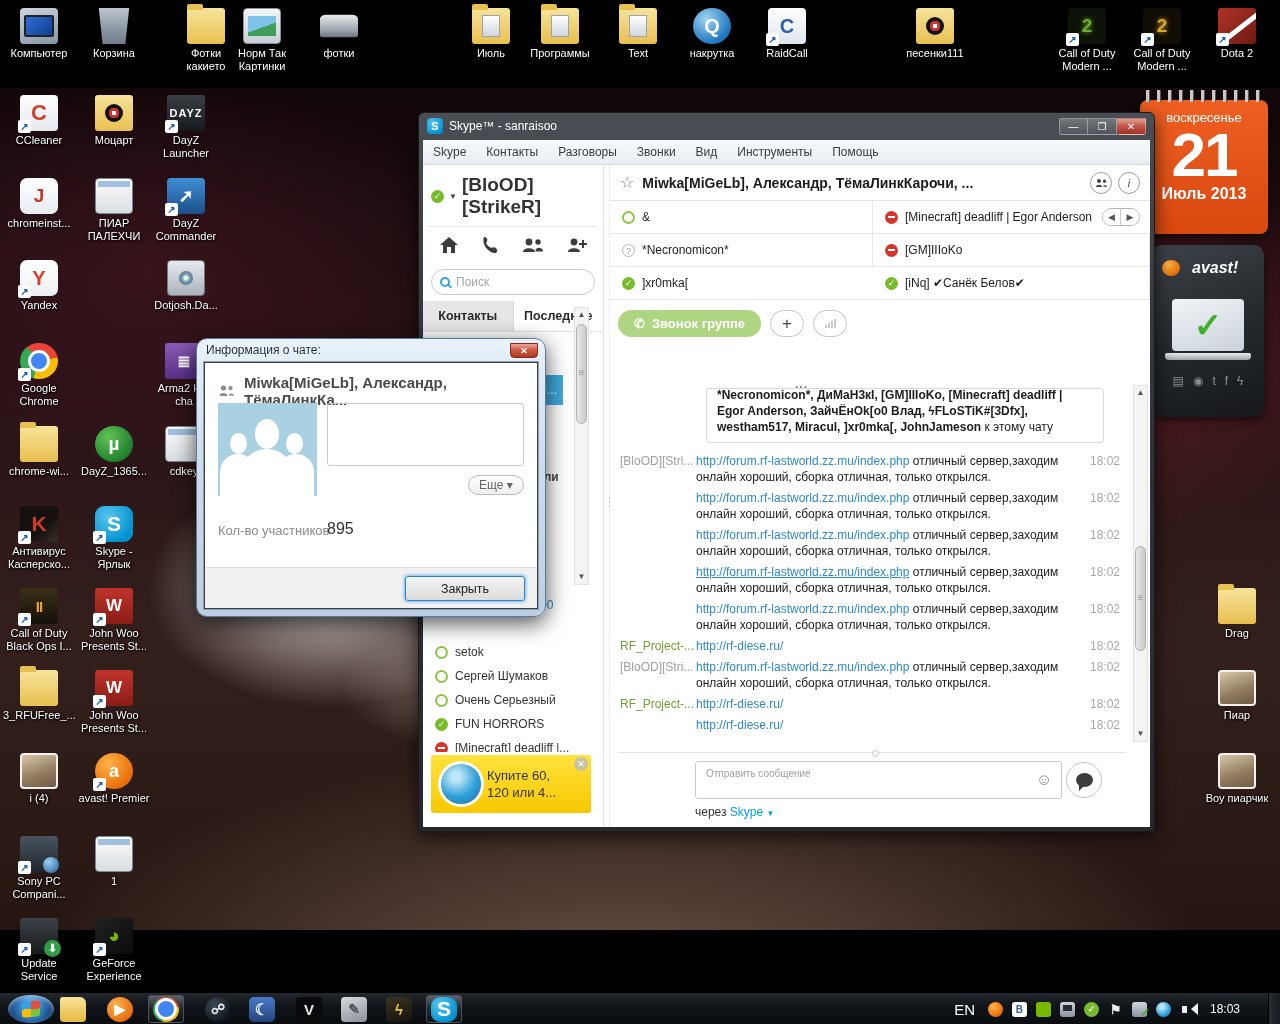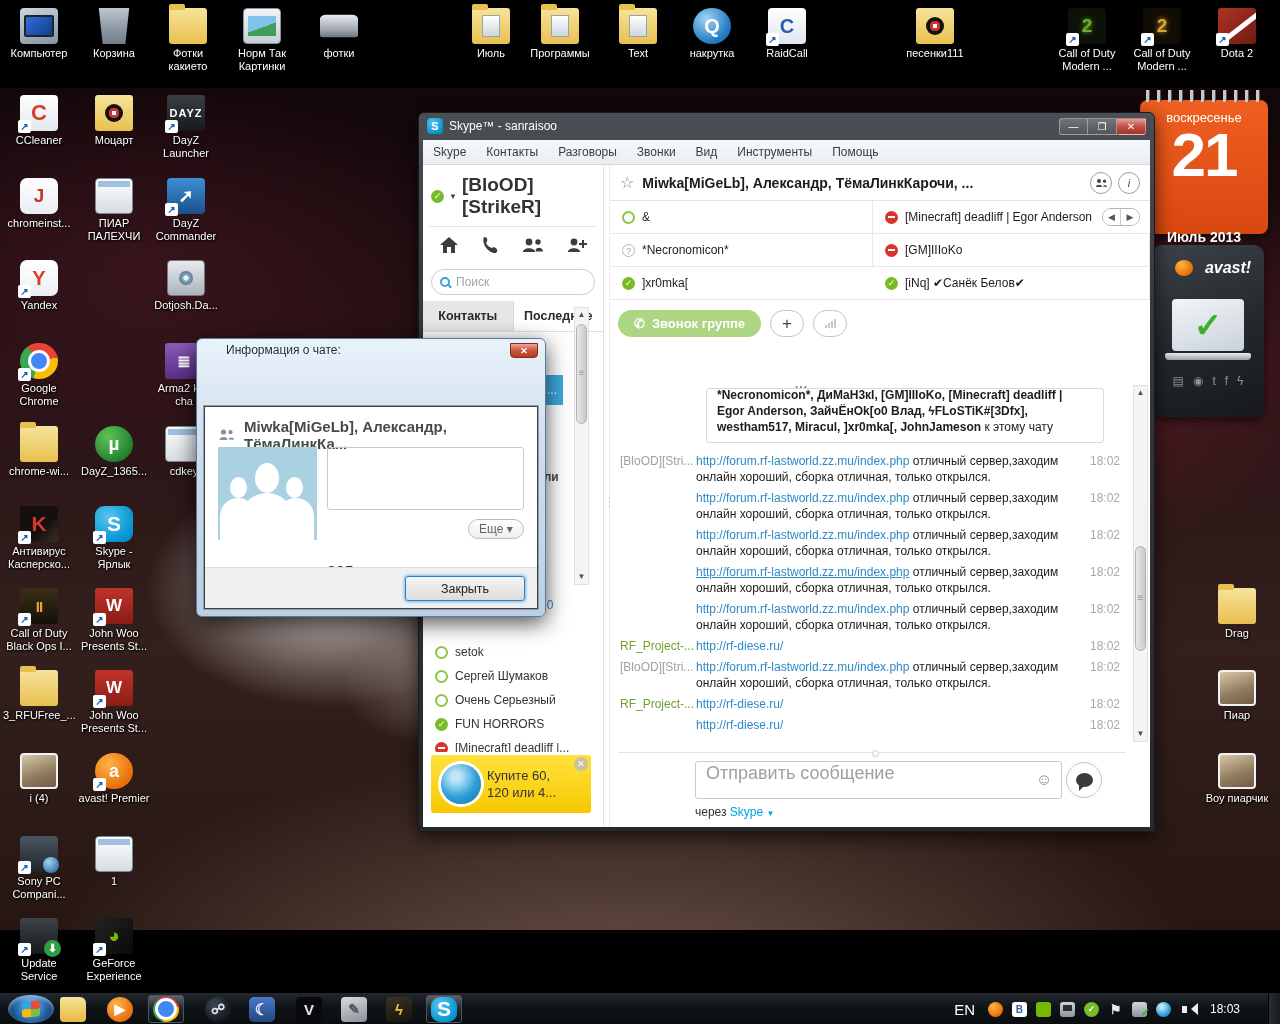--- a/index.html
+++ b/index.html
@@ -79,27 +79,27 @@
   .k-bolt .g { background:linear-gradient(160deg,#3a3326,#15120c); border-radius:4px; color:#e8c23c; font-size:15px; }
 
   
   #calendar { position:absolute; left:1140px; top:100px; width:128px; height:134px;
     background:linear-gradient(180deg,#ef5f22,#d9480f); border-radius:8px;
     box-shadow:0 3px 8px rgba(0,0,0,.6); color:#fff; text-align:center; }
   #calendar .rings { position:absolute; top:-10px; left:6px; right:6px; height:12px;
     background:repeating-linear-gradient(90deg, #c8c8c8 0 3px, #555 3px 4px, transparent 4px 11px); }
   #calendar .wd { font-size:13px; padding-top:10px; }
   #calendar .dy { font-size:62px; line-height:60px; font-weight:bold; letter-spacing:-2px; }
-  #calendar .my { font-size:14px; font-weight:bold;margin-top:44px; }
+  #calendar .my { font-size:16px; font-weight:bold; }
 
   
   #avastw { position:absolute; left:1152px; top:245px; width:112px; height:172px;
     background:linear-gradient(160deg,#3c4248 0%,#23272b 55%,#17191c 100%);
     border-radius:10px; box-shadow:0 3px 8px rgba(0,0,0,.6); overflow:hidden; }
-  #avastw .brand { display:flex; align-items:center; gap:12px; padding:14px 0 0 10px;justify-content:center; }
+  #avastw .brand { display:flex; align-items:center; gap:12px; padding:14px 0 0 10px; }
   #avastw .ball { width:18px; height:16px; border-radius:50%; background:radial-gradient(circle at 35% 30%,#ffb347,#e8700a 70%); }
   #avastw .bt { color:#fff; font-size:16px; font-weight:bold; font-style:italic; }
   #avastw .laptop { width:72px; height:52px; margin:22px auto 0; background:linear-gradient(160deg,#f2f5f8,#c9d2da);
     border-radius:4px; display:flex; align-items:center; justify-content:center; color:#3fae29; font-size:34px; font-weight:bold; }
   #avastw .base { width:86px; height:7px; margin:2px auto 0; background:linear-gradient(180deg,#e8ecef,#9aa2ab); border-radius:2px 2px 4px 4px; }
   #avastw .links { display:flex; justify-content:center; gap:9px; margin-top:14px; color:#8a9098; font-size:12px; }
 
   
   #skype { position:absolute; left:418px; top:112px; width:737px; height:720px;
     background:linear-gradient(180deg,#4b4f55,#33363b 30%,#26282c);
@@ -210,44 +210,44 @@
   .msender.green { color:#71a032; }
   .mbody { flex:1; color:#1c1c1c; padding-right:8px; }
   .mbody a { color:#2e89c8; text-decoration:none; }
   .mbody a.u { text-decoration:underline; }
   .mtime { width:42px; flex:0 0 42px; color:#a8a8a8; }
   #cscroll { right:2px; top:220px; bottom:85px; height:auto; }
   #hsplit { position:absolute; left:8px; right:24px; bottom:74px; border-top:1px solid #e4e4e4; }
   #hsplit:after { content:""; position:absolute; left:50%; top:-3px; width:5px; height:5px; border:1px solid #c9c9c9;
     border-radius:50%; background:#fff; }
   #inputrow { position:absolute; left:85px; bottom:28px; display:flex; align-items:center; }
-  #msginput { width:367px; height:38px; border:1px solid #c9c9c9; border-radius:3px; font-size:18px;
+  #msginput { width:367px; height:38px; border:1px solid #c9c9c9; border-radius:3px; font-size:10px;
     padding:0 30px 14px 10px; outline:none; color:#1d4ed8; font-family:"Liberation Sans",sans-serif; }
   #msginput::placeholder { color:#a0a0a0; }
   #smiley { margin-left:-26px; color:#8a8a8a; font-size:16px; }
   #bubblebtn { margin-left:14px; width:36px; height:36px; border:1px solid #c0c4c8; border-radius:50%;
     background:#fff; display:flex; align-items:center; justify-content:center; }
   #bubblebtn .bub { width:17px; height:14px; background:#3c3c3c; border-radius:50%; position:relative; }
   #bubblebtn .bub:after { content:""; position:absolute; left:3px; bottom:-4px; border:4px solid transparent;
     border-top-color:#3c3c3c; border-left-color:#3c3c3c; }
   #viarow { position:absolute; left:85px; bottom:8px; font-size:12px; color:#333; }
   #viarow .lnk { color:#00a2e0; }
   #viarow .vcaret { color:#00a2e0; font-size:8px; }
 
   
   #dlg { position:absolute; left:196px; top:338px; width:350px; height:279px;
     background:linear-gradient(180deg,#e9f2fa,#cfdded 40%,#bccfe2);
-    border:1px solid #5a7a9a; border-radius:6px; box-shadow:0 6px 22px rgba(0,0,0,.7);padding-left:20px; }
+    border:1px solid #5a7a9a; border-radius:11px; box-shadow:0 6px 22px rgba(0,0,0,.7); }
   #dlg .dtitle { height:22px; font-size:12px; color:#1c2c3c; padding:4px 0 0 9px;
     text-shadow:0 0 4px #fff; }
   #dlg .dclose { position:absolute; right:7px; top:4px; width:28px; height:15px; border-radius:0 0 4px 4px;
     background:linear-gradient(180deg,#e8a79a,#cf5a44 45%,#b03a22); border:1px solid #8a2a18;
     color:#fff; font-size:9px; font-weight:bold; text-align:center; line-height:14px; }
   #dlg .dbody { position:absolute; left:7px; right:7px; top:23px; bottom:7px; background:#fff;
-    border:1px solid #404040; box-shadow:0 0 0 1px #8aa0b8;margin-top:44px; }
+    border:1px solid #404040; box-shadow:0 0 0 1px #8aa0b8; }
   #dhead { display:flex; align-items:center; gap:9px; padding:11px 0 0 13px; }
   #dhead .ppl { color:#8a9098; font-size:15px; }
   #dhead .dname { font-size:15px; font-weight:bold; color:#4a4a4a; }
   #davatar { position:absolute; left:13px; top:40px; width:99px; height:93px; background:#a9d1e2; overflow:hidden; }
   #davatar i { position:absolute; background:#fff; border-radius:50%; }
   #davatar .h1 { left:37px; top:16px; width:24px; height:30px; }
   #davatar .b1 { left:22px; top:46px; width:54px; height:50px; border-radius:27px 27px 0 0; }
   #davatar .h2 { left:12px; top:30px; width:17px; height:21px; }
   #davatar .b2 { left:2px; top:51px; width:36px; height:42px; border-radius:18px 18px 0 0; }
   #davatar .h3 { left:68px; top:30px; width:17px; height:21px; }
@@ -307,21 +307,21 @@
           <div class="g"></div>
         </div>
         <div class="lbl">Компьютер</div>
       </div>
       <div class="dicon" style="left: 78px; top: 8px;">
         <div class="glyph k-bin">
           <div class="g"></div>
         </div>
         <div class="lbl">Корзина</div>
       </div>
-      <div class="dicon" style="left: 152px; top: 8px;">
+      <div class="dicon" style="left: 170px; top: 8px;">
         <div class="glyph k-folder">
           <div class="g"></div>
         </div>
         <div class="lbl">Фотки какието</div>
       </div>
       <div class="dicon" style="left: 226px; top: 8px;">
         <div class="glyph k-pic">
           <div class="g"></div>
         </div>
         <div class="lbl">Норм Так Картинки</div>

